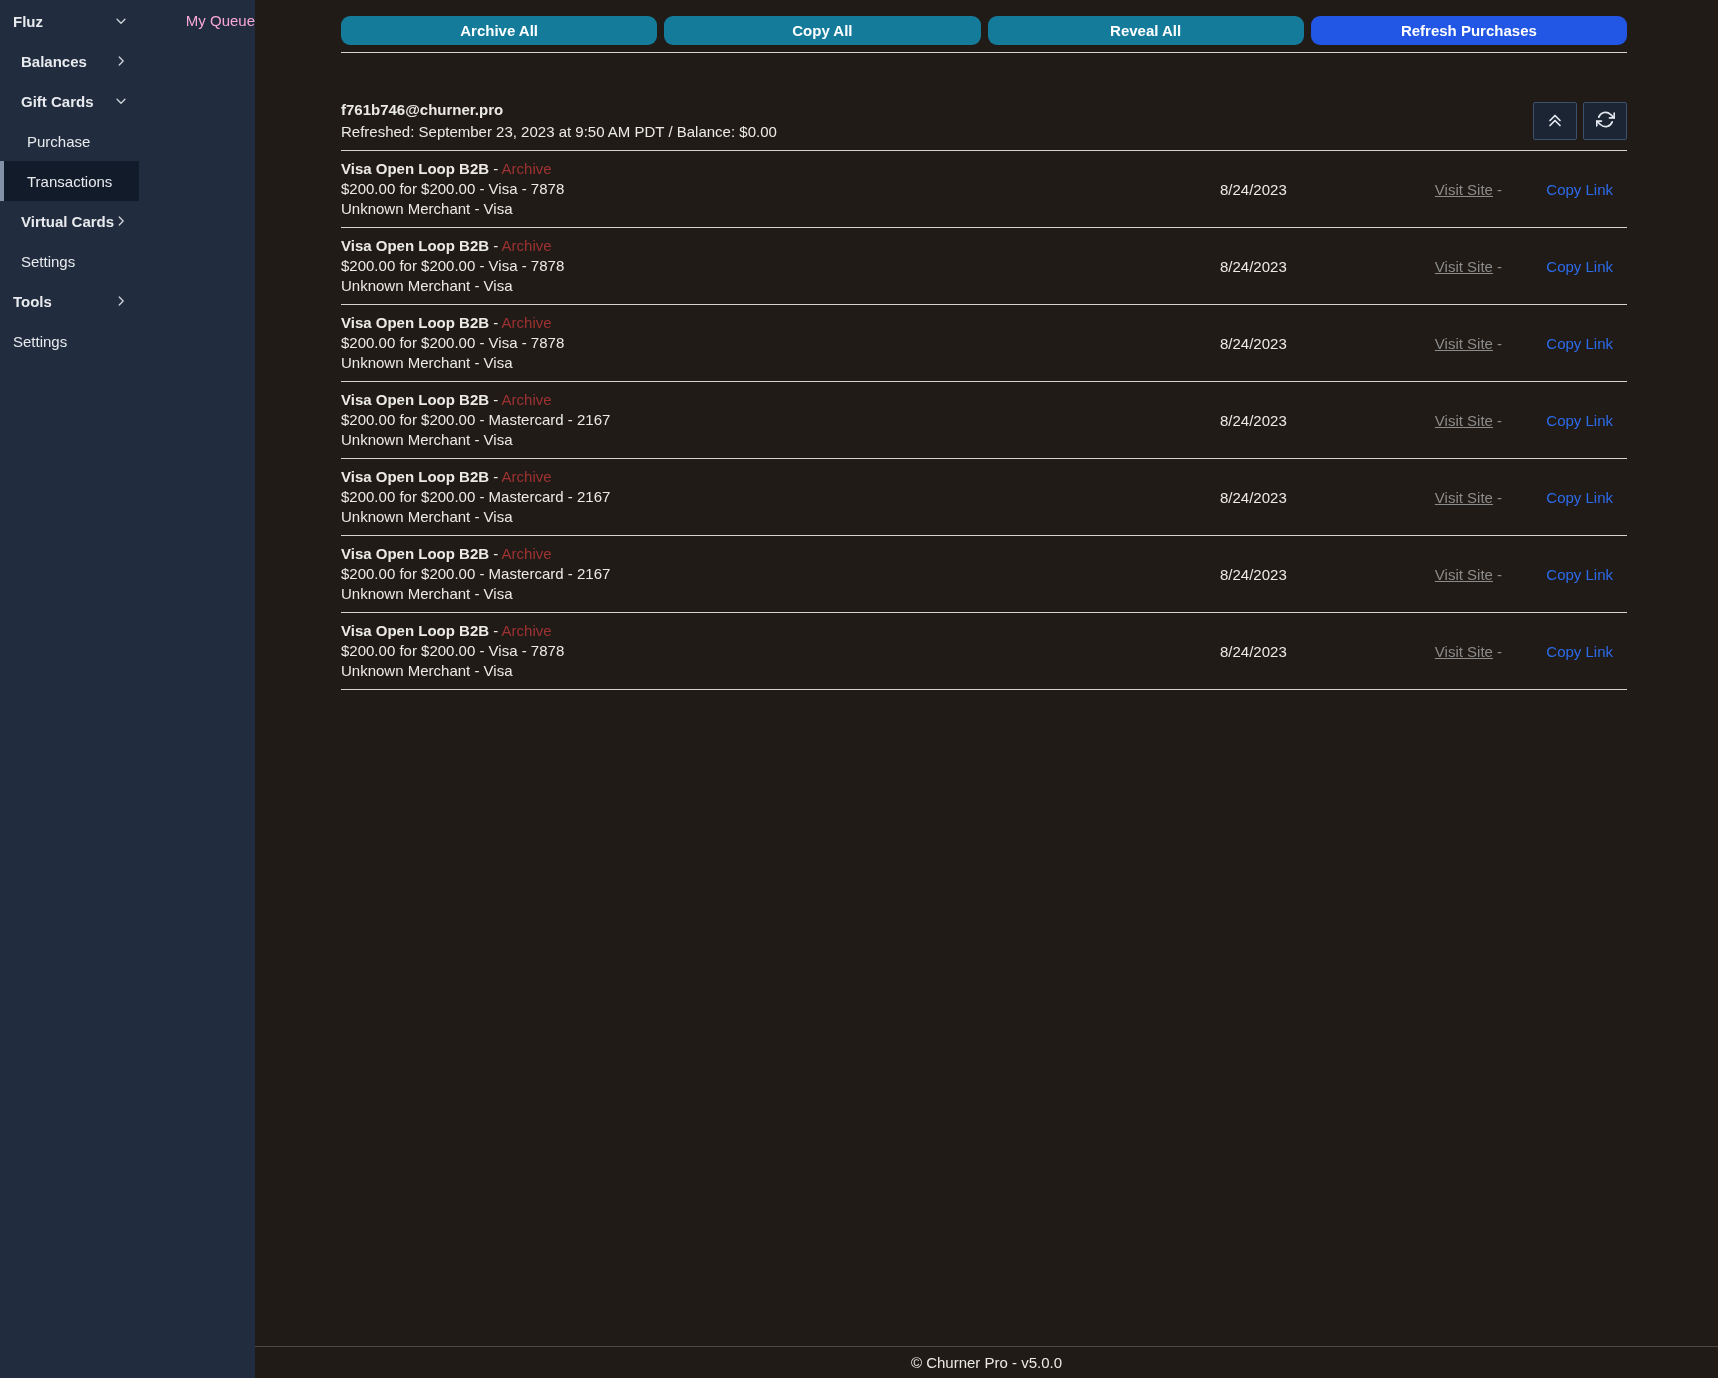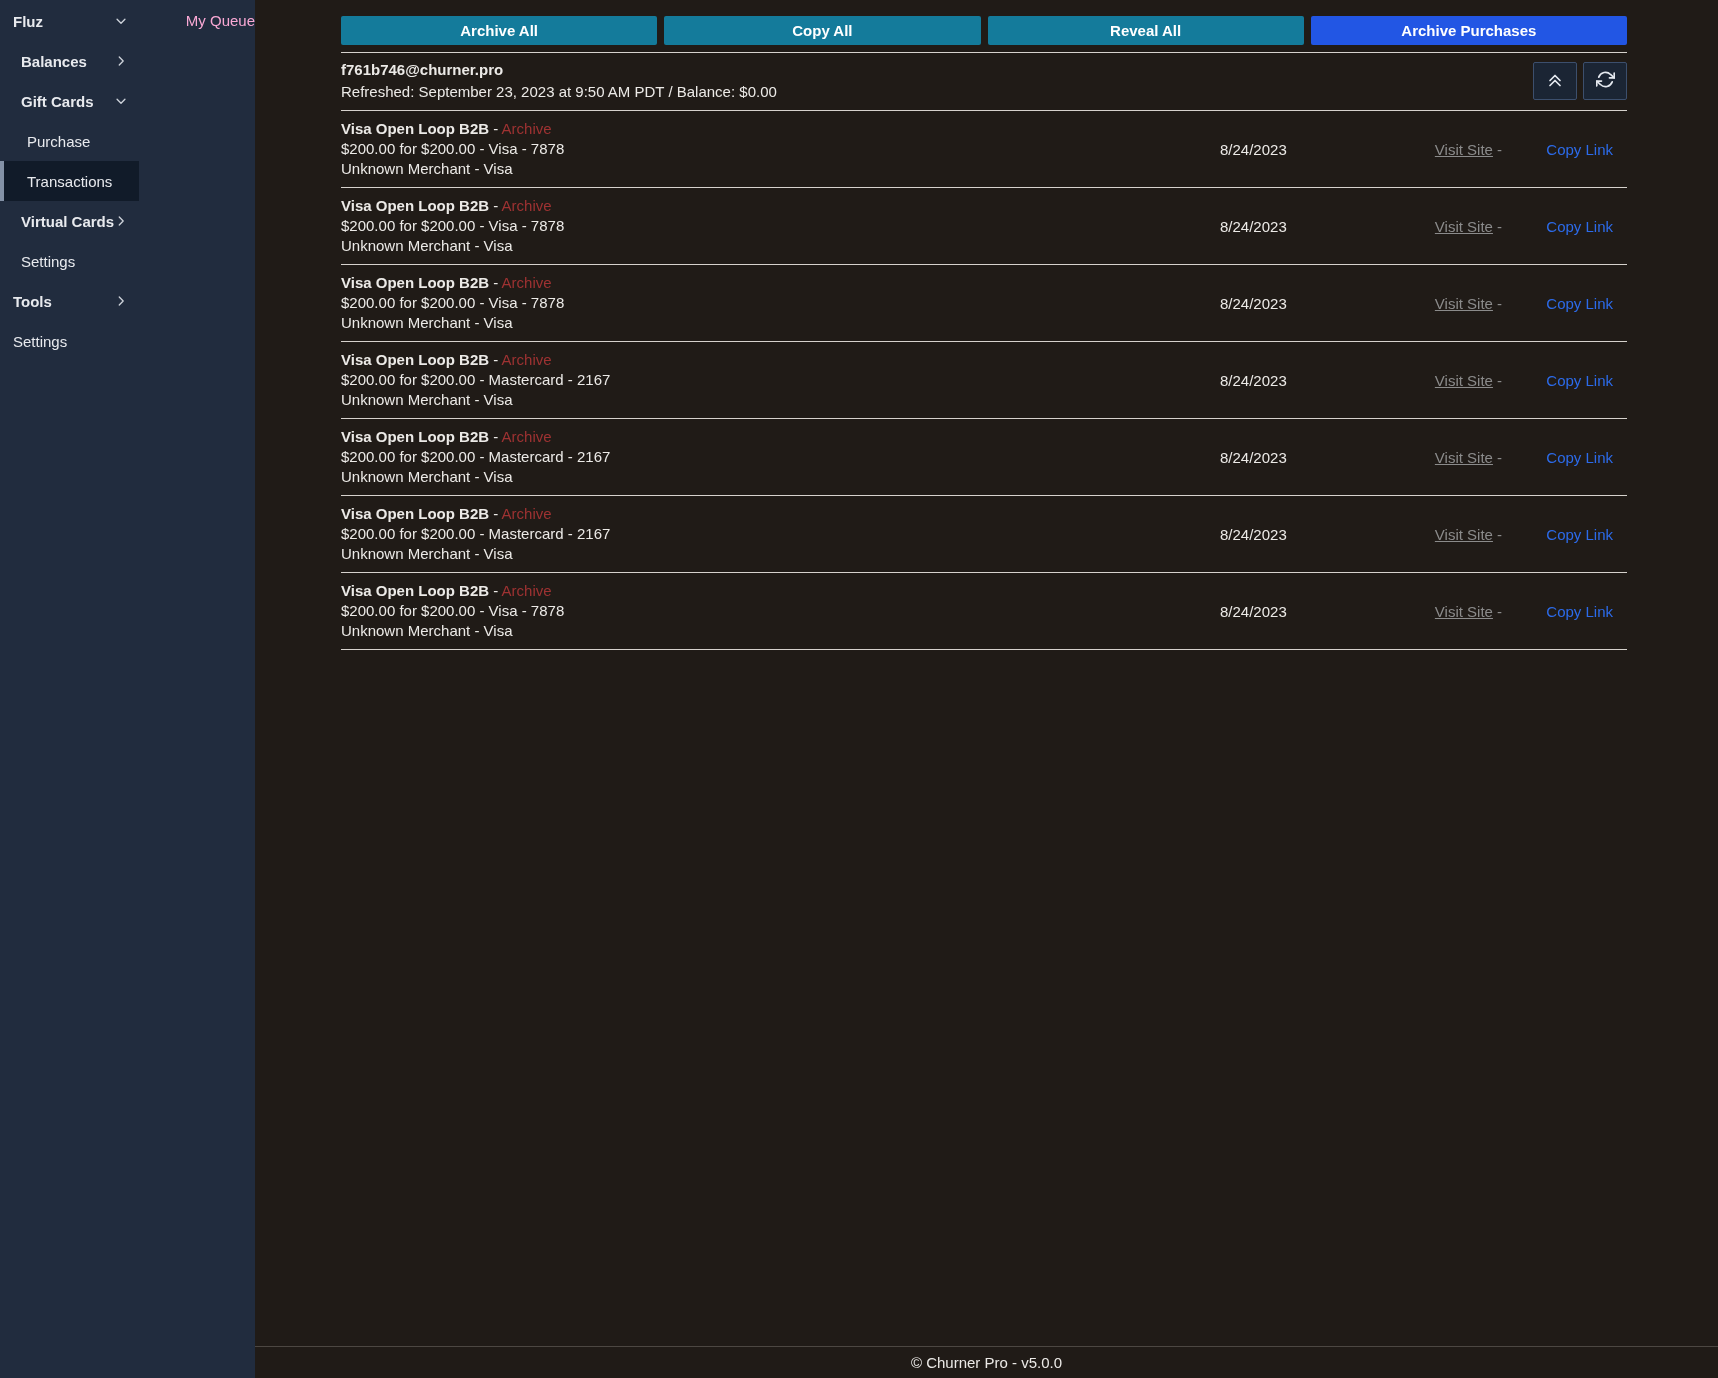--- a/index.html
+++ b/index.html
@@ -39,31 +39,31 @@
     height:40px; display:flex; align-items:center; padding-left:13px;
     font-size:15px; color:#f9a8d4; cursor:pointer; margin-bottom:1px;
   }
 
   
   .main { margin-left:255px; height:1378px; display:flex; flex-direction:column; }
   .content { padding:16px 91px 0 86px; }
 
   .btn-row { display:flex; gap:7px; height:29px; }
   .btn {
-    flex:1; border:none; border-radius:2px; color:#ffffff; font-weight:bold;
+    flex:1; border:none; border-radius:9px; color:#ffffff; font-weight:bold;
     font-size:15px; font-family:inherit; cursor:pointer; padding:0;
   }
   .btn.teal { background: var(--teal); }
   .btn.blue { background: var(--blue); }
 
   .rule { border:none; border-top:1px solid var(--divider); margin:7px 0 0 0; }
 
   .header-block {
     height:58px; display:flex; justify-content:space-between; align-items:center;
-    border-bottom:1px solid var(--divider); padding:4px 0 6px 0;
+    border-bottom:1px solid var(--divider); padding:4px 0 6px 0;margin-top:40px;
   }
   .account-email { font-size:15px; font-weight:bold; line-height:20px; }
   .account-refreshed { font-size:15px; line-height:20px; margin-top:2px; }
   .icon-btns { display:flex; gap:6px; }
   .icon-btn {
     width:44px; height:38px; background:#1b2534; border:1px solid #3c4f6d;
     border-radius:2px; display:flex; align-items:center; justify-content:center;
     color:#e5e9ef; cursor:pointer; padding:0;
   }
 
@@ -161,21 +161,21 @@
   </div>
 </nav>
 
 <div class="main">
   <div class="content">
 
     <div class="btn-row">
         <button class="btn teal">Archive All</button>
         <button class="btn teal">Copy All</button>
         <button class="btn teal">Reveal All</button>
-        <button class="btn blue">Archive Purchases</button>
+        <button class="btn blue">Refresh Purchases</button>
       </div>
 
     <hr class="rule">
 
     <div class="header-block">
       <div>
         <div class="account-email">f761b746@churner.pro</div>
         <div class="account-refreshed">Refreshed: September 23, 2023 at 9:50 AM PDT / Balance: $0.00</div>
       </div>
       <div class="icon-btns">

